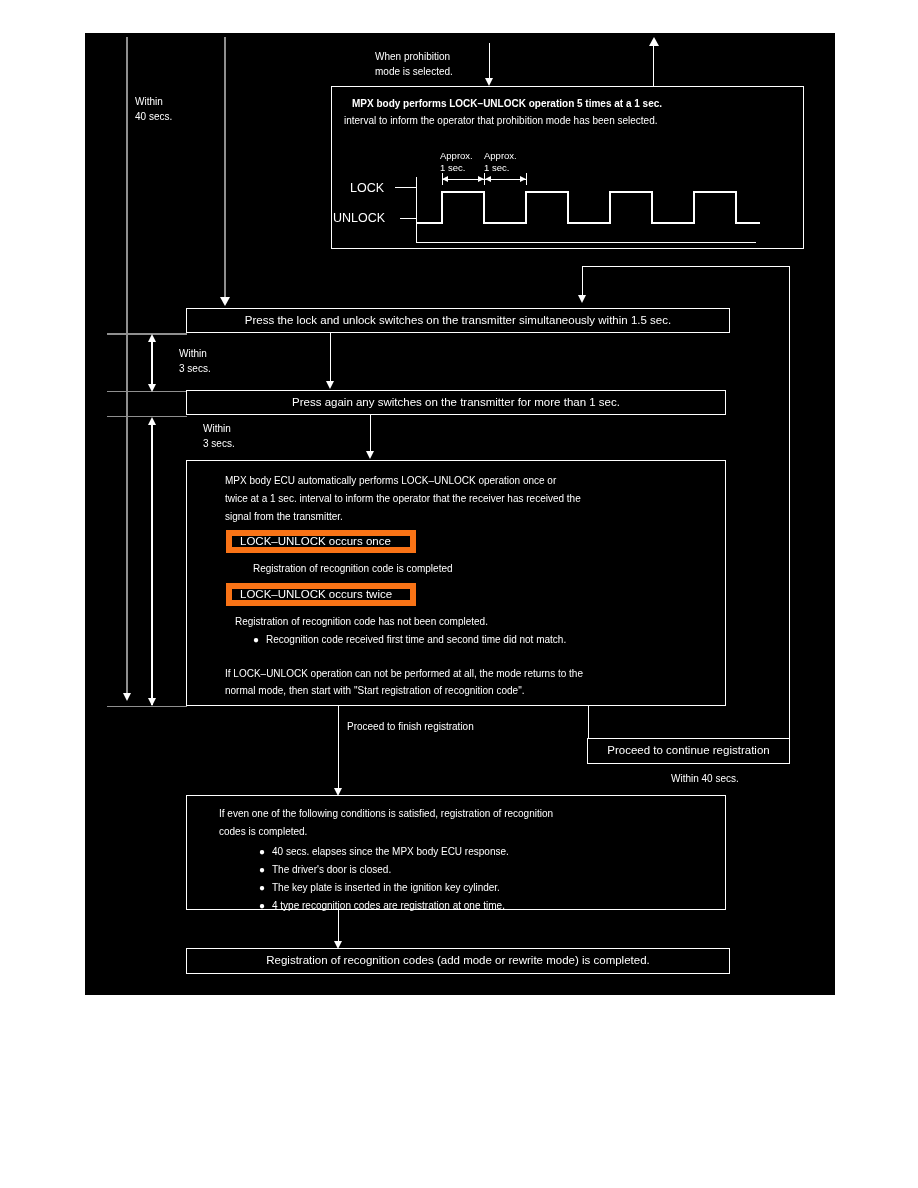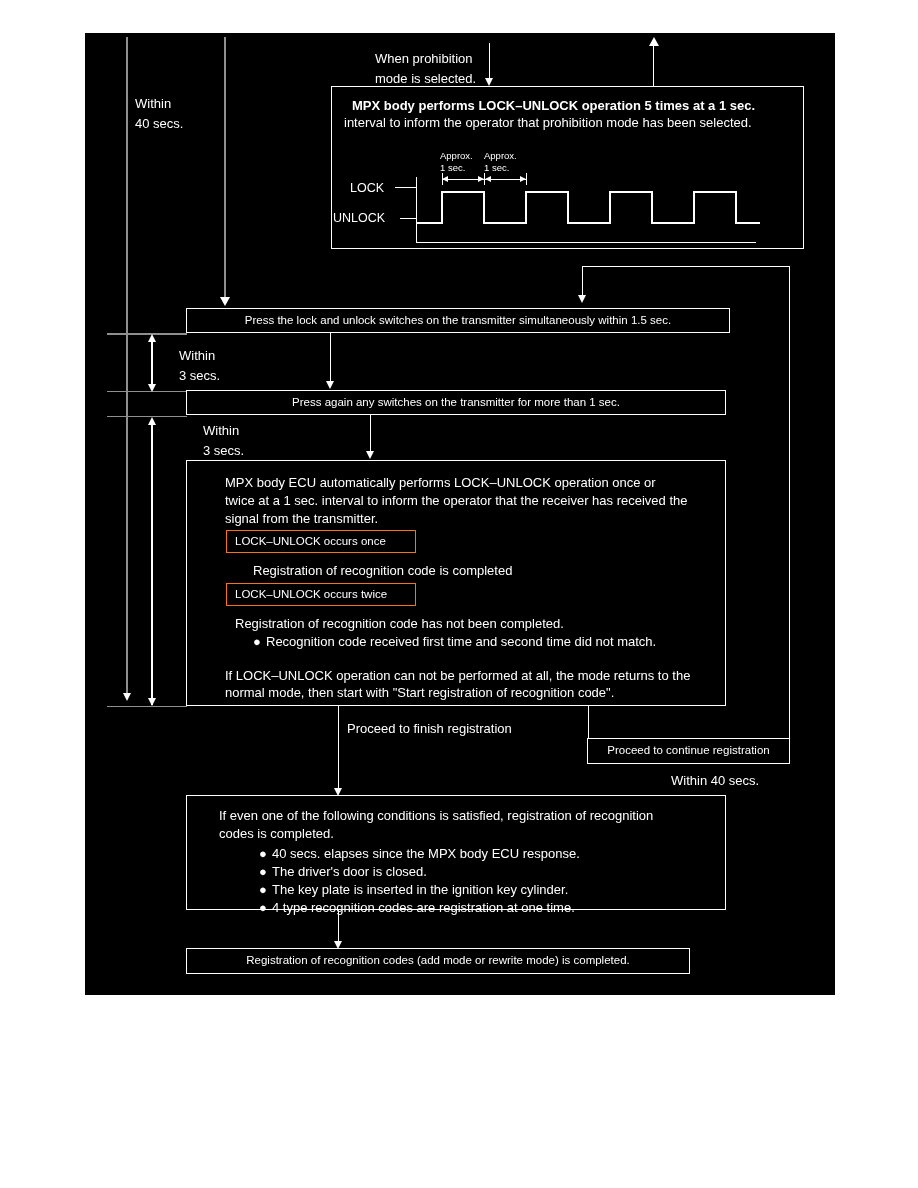--- a/index.html
+++ b/index.html
@@ -21,21 +21,21 @@
   .box{
     position:absolute;
     border:1px solid #ffffff;
     background:#000000;
     box-sizing:border-box;
     color:#ffffff;
     font-size:11.5px;
     line-height:1.55;
   }
   .box.center{display:flex;align-items:center;justify-content:center;text-align:center;}
-  .txt{position:absolute;color:#ffffff;font-size:13px;line-height:1.5;white-space:pre;}
+  .txt{position:absolute;color:#ffffff;font-size:10px;line-height:1.5;white-space:pre;}
   .txt.wrap{white-space:normal;}
   
   .vline{position:absolute;width:1px;background:#ffffff;}
   .hline{position:absolute;height:1px;background:#ffffff;}
   .vline.dim{background:#8f8f8f;}
   .hline.dim{background:#8f8f8f;}
   
   .ah-down{
     position:absolute;width:0;height:0;
     border-left:5px solid transparent;
@@ -66,21 +66,21 @@
     border-bottom:3px solid transparent;
     border-left:6px solid #ffffff;
   }
   .ah-left-sm{
     position:absolute;width:0;height:0;
     border-top:3px solid transparent;
     border-bottom:3px solid transparent;
     border-right:6px solid #ffffff;
   }
   .innerbox{
-    position:absolute;border:1px solid #f97316;background:#000000;
+    position:absolute;border:6px solid #f97316;background:#000000;
     box-sizing:border-box;display:flex;align-items:center;
     padding:0 8px;font-size:11.5px;color:#ffffff;white-space:nowrap;
   }
   .justified{text-align:justify;text-align-last:left;}
 </style>
 </head>
 <body>
 
 <div id="page">
   <div id="canvas">
@@ -218,18 +218,18 @@
       <div class="txt" style="left:72px;top:84px;">●</div>
       <div class="txt" style="left:85px;top:84px;">The key plate is inserted in the ignition key cylinder.</div>
 
       <div class="txt" style="left:72px;top:102px;">●</div>
       <div class="txt" style="left:85px;top:102px;">4 type recognition codes are registration at one time.</div>
     </div>
 
     <div class="vline" style="left:253px;top:877px;height:36px;"></div>
     <div class="ah-down-sm" style="left:249px;top:908px;"></div>
 
-    <div class="box center" style="left:101px;top:915px;width:504px;height:26px;">
+    <div class="box center" style="left:101px;top:915px;width:544px;height:26px;">
       <span>Registration of recognition codes (add mode or rewrite mode) is completed.</span>
     </div>
 
   </div>
 </div>
 
 </body></html>

